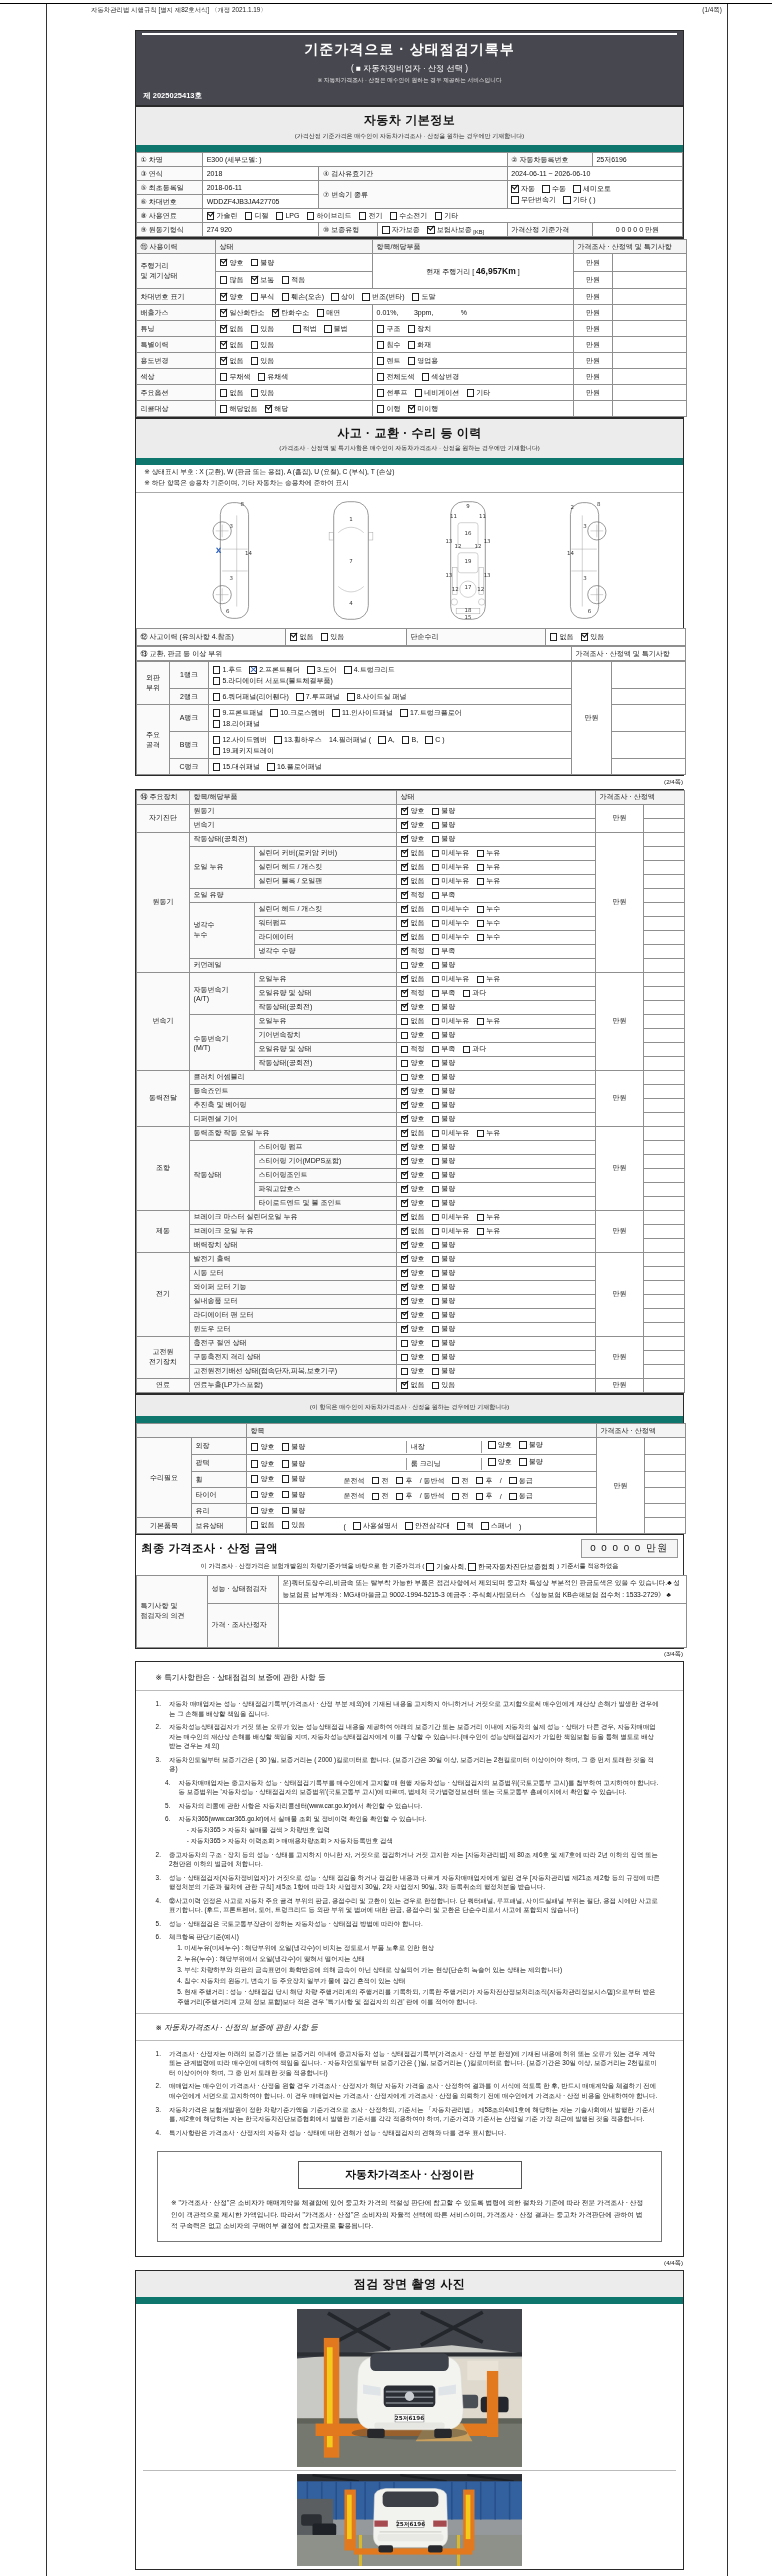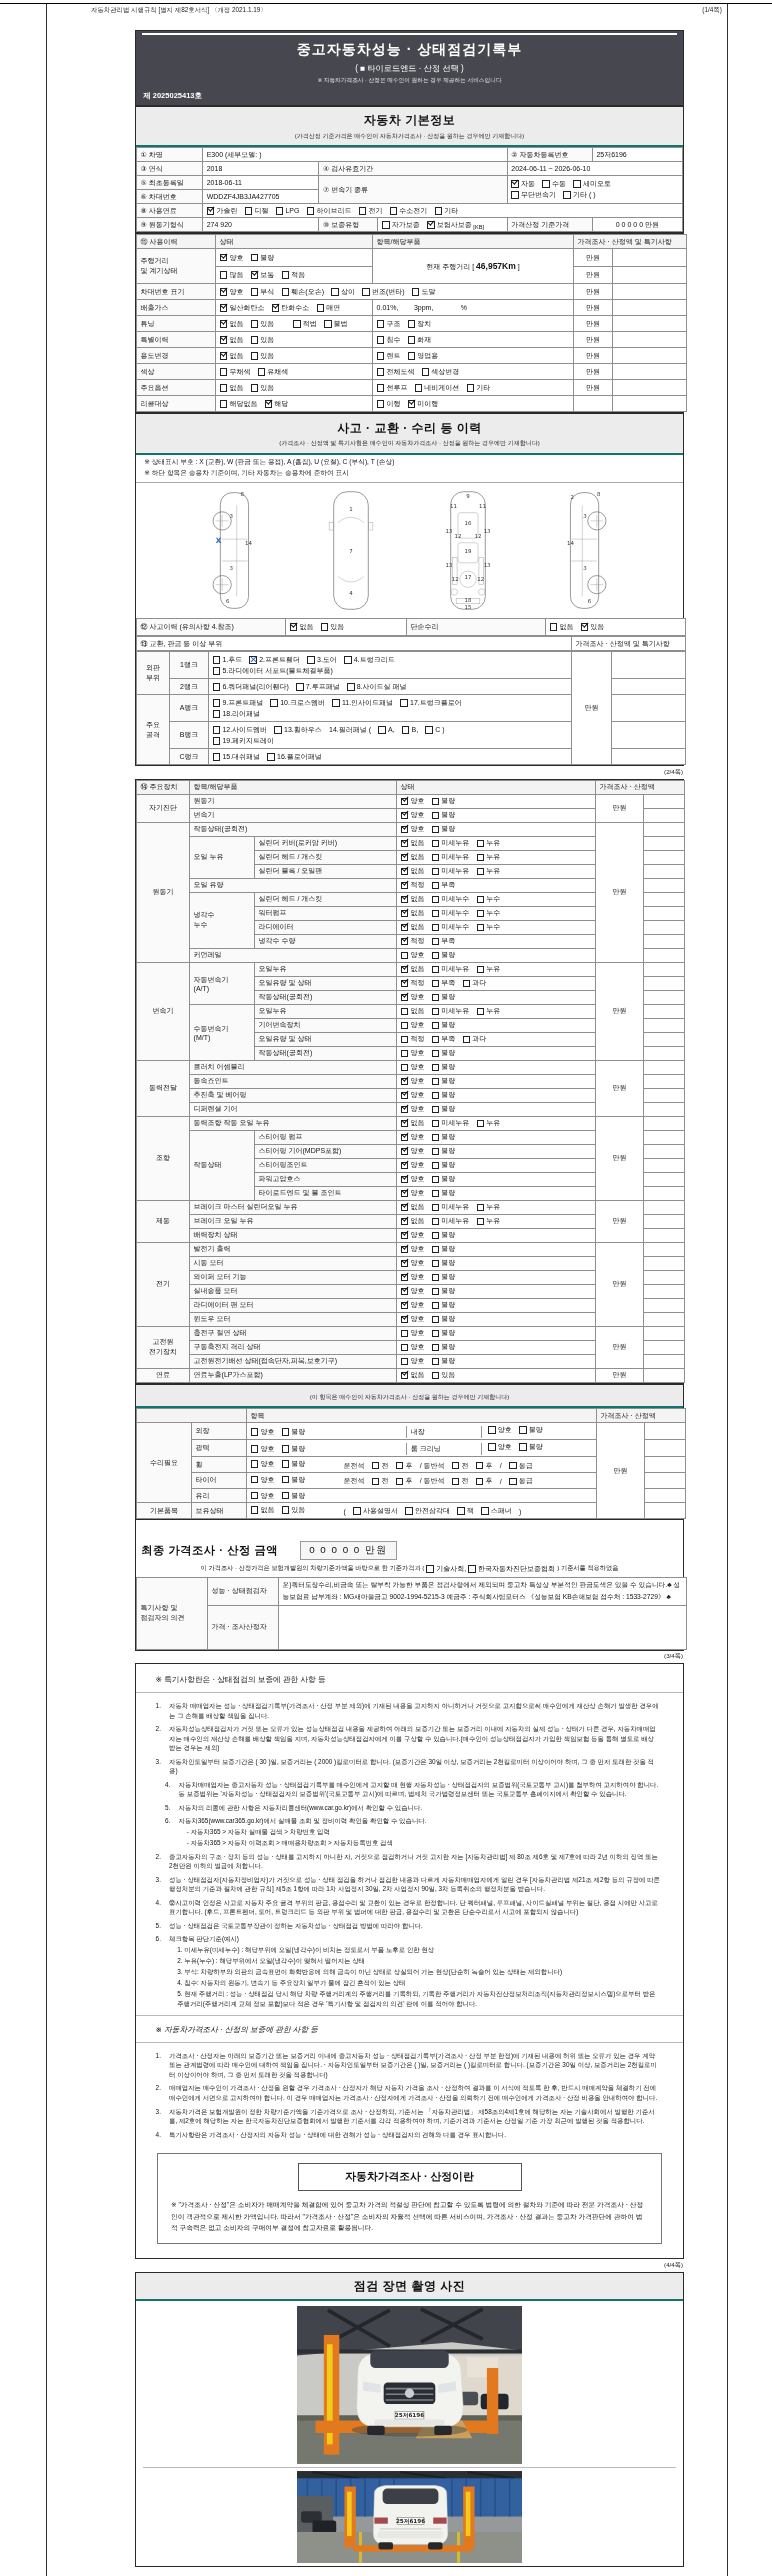--- a/index.html
+++ b/index.html
@@ -13,21 +13,21 @@
   .block{border:1px solid #2a2a2a;background:#fff;}
   .marker{text-align:right;font-size:6.2px;color:#222;padding:1.5px 1px 2.1px;}
   
   .darkhead{background:#47474f;color:#fff;padding:2.1px 7.2px 4.1px;}
   .stripe{height:2.6px;background:#fff;margin:0 -1px 6.2px;}
   .h-title{font-size:14px;font-weight:bold;letter-spacing:1px;text-align:center;}
   .h-sub{font-size:8.2px;text-align:center;margin-top:3.6px;}
   .h-note{font-size:5.7px;text-align:center;margin-top:2.6px;color:#e8e8e8;}
   .docno{font-size:7.5px;font-weight:bold;text-align:left;margin-top:6.2px;}
   
-  .sechead{background:#ececec;text-align:center;padding:5.2px 3.1px 4.6px;border-bottom:2px solid #0f766e;}
+  .sechead{background:#ececec;text-align:center;padding:5.2px 3.1px 4.6px;border-bottom:7px solid #0f766e;}
   .sec-title{font-size:12px;font-weight:bold;letter-spacing:0.5px;}
   .sec-sub{font-size:6px;margin-top:2.6px;color:#222;}
   
   table{border-collapse:collapse;width:100%;table-layout:fixed;}
   td,th{border:0.5px solid #8f8f8f;font-size:7px;padding:1.5px 3.6px;vertical-align:middle;background:#fff;font-weight:normal;text-align:left;overflow:hidden;}
   th{background:#f4f4f4;}
   td.lbl{background:#fafafa;white-space:pre-line;}
   td.val{background:#fff;}
   td.price{text-align:center;white-space:nowrap;}
   td.sliver{background:#fff;}
@@ -50,21 +50,21 @@
   .outline{fill:none;stroke:#6a6a6a;stroke-width:1.5;}
   .inner{fill:none;stroke:#9d9d9d;stroke-width:1;}
   .dn{font-size:12px;fill:#333;text-anchor:middle;font-family:"DejaVu Sans",sans-serif;}
   .dx{font-size:16px;font-weight:bold;fill:#2f62c4;text-anchor:middle;font-family:"DejaVu Sans",sans-serif;}
   .rline{margin:1px 0;}
   
   .seg1{display:inline-block;width:155px;vertical-align:middle;}
   .seg2{display:inline-block;width:66px;vertical-align:middle;border-left:0.5px solid #999;border-right:0.5px solid #999;padding:1px 4.1px;margin-right:6.2px;}
   
   .finalbar{border-top:1px solid #2a2a2a;padding:4.1px 5.2px 3.1px;text-align:center;}
-  .finalrow{display:flex;align-items:center;justify-content:flex-start;gap:22px;margin-top:17px;}
+  .finalrow{display:flex;align-items:center;justify-content:space-between;gap:29px;}
   .final-label{font-size:11.3px;font-weight:bold;letter-spacing:0.5px;}
   .final-amount{border:0.5px solid #999;background:#f6f6f6;padding:2.1px 8.2px;font-size:9.8px;letter-spacing:1.5px;}
   .final-note{font-size:6.2px;margin-top:3.6px;display:flex;justify-content:center;align-items:center;gap:2.1px;flex-wrap:wrap;}
   
   .ntc-wrap{padding:2.1px 0 5.2px;}
   .ntc-head{font-size:7.7px;padding:8.2px 19.6px 7.2px;border-bottom:0.5px solid #bbb;}
   .ntc-list{padding:8.2px 23px 3.1px 19.6px;font-size:6.4px;line-height:1.48;}
   .n-item{position:relative;padding-left:13.4px;margin-bottom:4.1px;}
   .n-item.ind{padding-left:23px;}
   .n-num{position:absolute;left:0;}
@@ -85,22 +85,22 @@
 <div class="canvas">
   <div class="topline"></div>
   <div class="paper">
     <div class="meta">자동차관리법 시행규칙 [별지 제82호서식] 〈개정 2021.1.19〉</div>
     <div class="meta-right">(1/4쪽)</div>
 
     <div class="doc">
 
       <div class="block darkhead">
         <div class="stripe"></div>
-        <div class="h-title">중고자동차성능 · 상태점검기록부</div>
-        <div class="h-sub">( ■ 타이로드엔드 · 산정 선택 )</div>
+        <div class="h-title">기준가격으로 · 상태점검기록부</div>
+        <div class="h-sub">( ■ 자동차정비업자 · 산정 선택 )</div>
         <div class="h-note">※ 자동차가격조사 · 산정은 매수인이 원하는 경우 제공하는 서비스입니다</div>
         <div class="docno">제 2025025413호</div>
       </div>
 
       <div class="block">
         <div class="sechead">
           <div class="sec-title">자동차 기본정보</div>
           <div class="sec-sub">(가격산정 기준가격은 매수인이 자동차가격조사 · 산정을 원하는 경우에만 기재합니다)</div>
         </div>
         <table>

